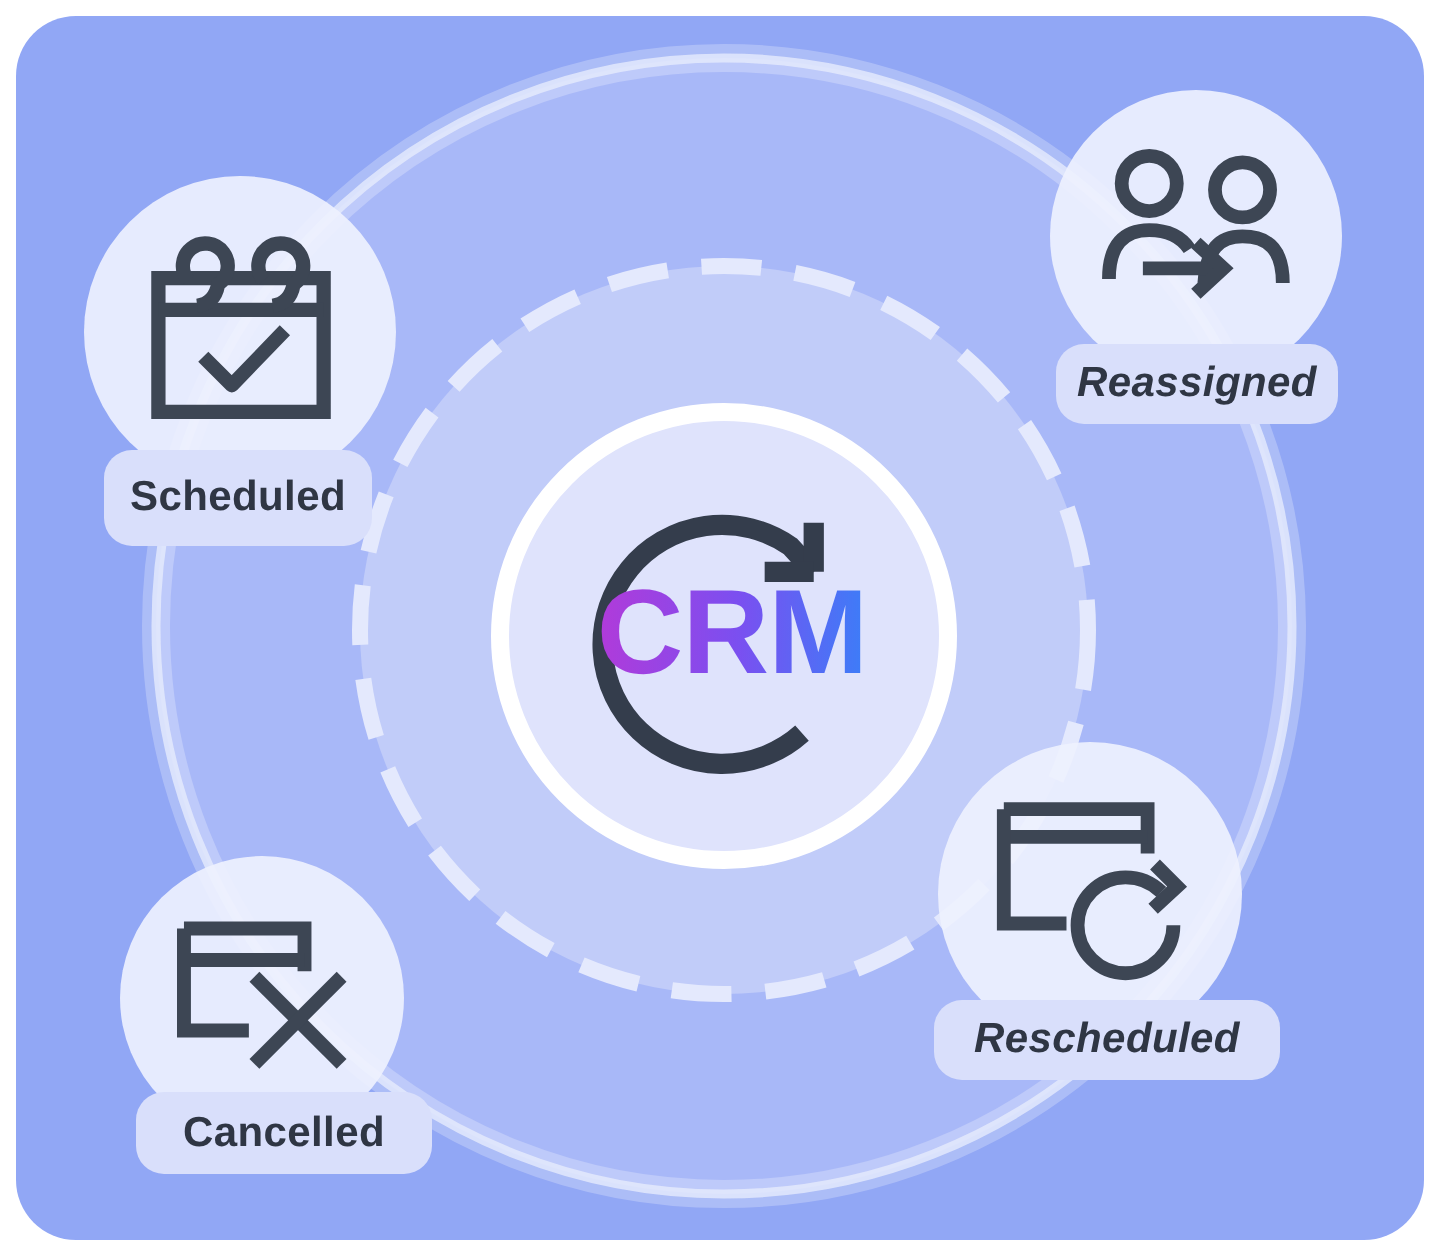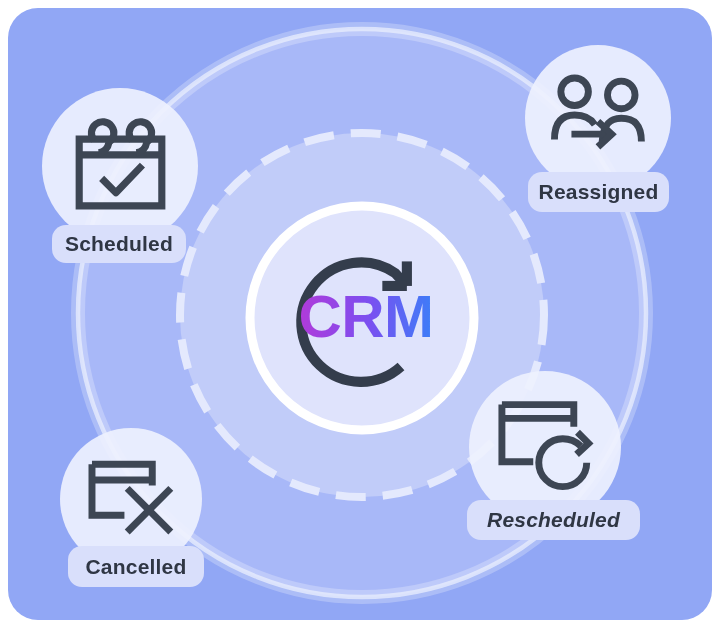--- a/index.html
+++ b/index.html
@@ -52,52 +52,52 @@
     <svg style="left:27px;top:20px;" width="102" height="102" viewBox="0 0 100 100" aria-hidden="true">
       <g class="ic" stroke-width="7">
         <path d="M10,30.5 H91 V96 H10 Z"></path>
         <path d="M10,46 H91"></path>
         <path d="M24.6,31.6 A11,11 0 1 1 39.3,33.5 Q37.5,43 29,44"></path>
         <path d="M61.6,31.6 A11,11 0 1 1 76.3,33.5 Q74.5,43 66,44"></path>
         <path d="M32,69 L46,83 L72,56" stroke-linejoin="round"></path>
       </g>
     </svg>
   </div>
-  <div class="pill" style="left:44px;top:217px;width:134px;height:38px;">
+  <div class="pill" style="left:44px;top:217px;width:134px;height:48px;">
     <span>Scheduled</span>
   </div>
 
   <div class="node-circle" style="left:517px;top:37px;width:146px;height:146px;">
     <svg style="left:21px;top:16px;" width="106" height="106" viewBox="0 0 100 100" aria-hidden="true">
       <g class="ic" stroke-width="6.5">
         <circle cx="27" cy="29" r="13"></circle>
         <path d="M8,74 C8,58 15,51 27,51 C36,51 42,54 46,60"></path>
         <circle cx="71" cy="32" r="13"></circle>
         <path d="M53,76 C54,60 60,54 71,54 C83,54 90,60 90,76"></path>
         <path d="M24,69 H59"></path>
         <path d="M49,57 L62,69 L49,81"></path>
       </g>
     </svg>
   </div>
-  <div class="pill" style="left:520px;top:164px;width:141px;height:40px;">
+  <div class="pill" style="left:520px;top:164px;width:141px;height:40px;font-style:italic;">
     <span>Reassigned</span>
   </div>
 
   <div class="node-circle" style="left:52px;top:420px;width:142px;height:142px;">
     <svg style="left:19px;top:14px;" width="102" height="102" viewBox="0 0 110 110" aria-hidden="true">
       <g class="ic" stroke-width="7.5">
         <path d="M14,24 H79 V47"></path>
         <path d="M14,41 H79"></path>
         <path d="M14,24 V79 H49"></path>
         <path d="M52,50 L99,97"></path>
         <path d="M99,50 L52,97"></path>
       </g>
     </svg>
   </div>
-  <div class="pill" style="left:60px;top:538px;width:136px;height:41px;">
+  <div class="pill" style="left:60px;top:538px;width:148px;height:41px;">
     <span>Cancelled</span>
   </div>
 
   <div class="node-circle" style="left:461px;top:363px;width:152px;height:152px;">
     <svg style="left:20px;top:17px;" width="106" height="106" viewBox="0 0 115 115" aria-hidden="true">
       <g class="ic" stroke-width="7.5">
         <path d="M14,18 H92 V42"></path>
         <path d="M14,33 H92"></path>
         <path d="M14,18 V80 H48"></path>
         <path d="M106,81 a26,26 0 1 1 -26,-26 c7.3,0 14.3,2.9 19.5,7.9"></path>

